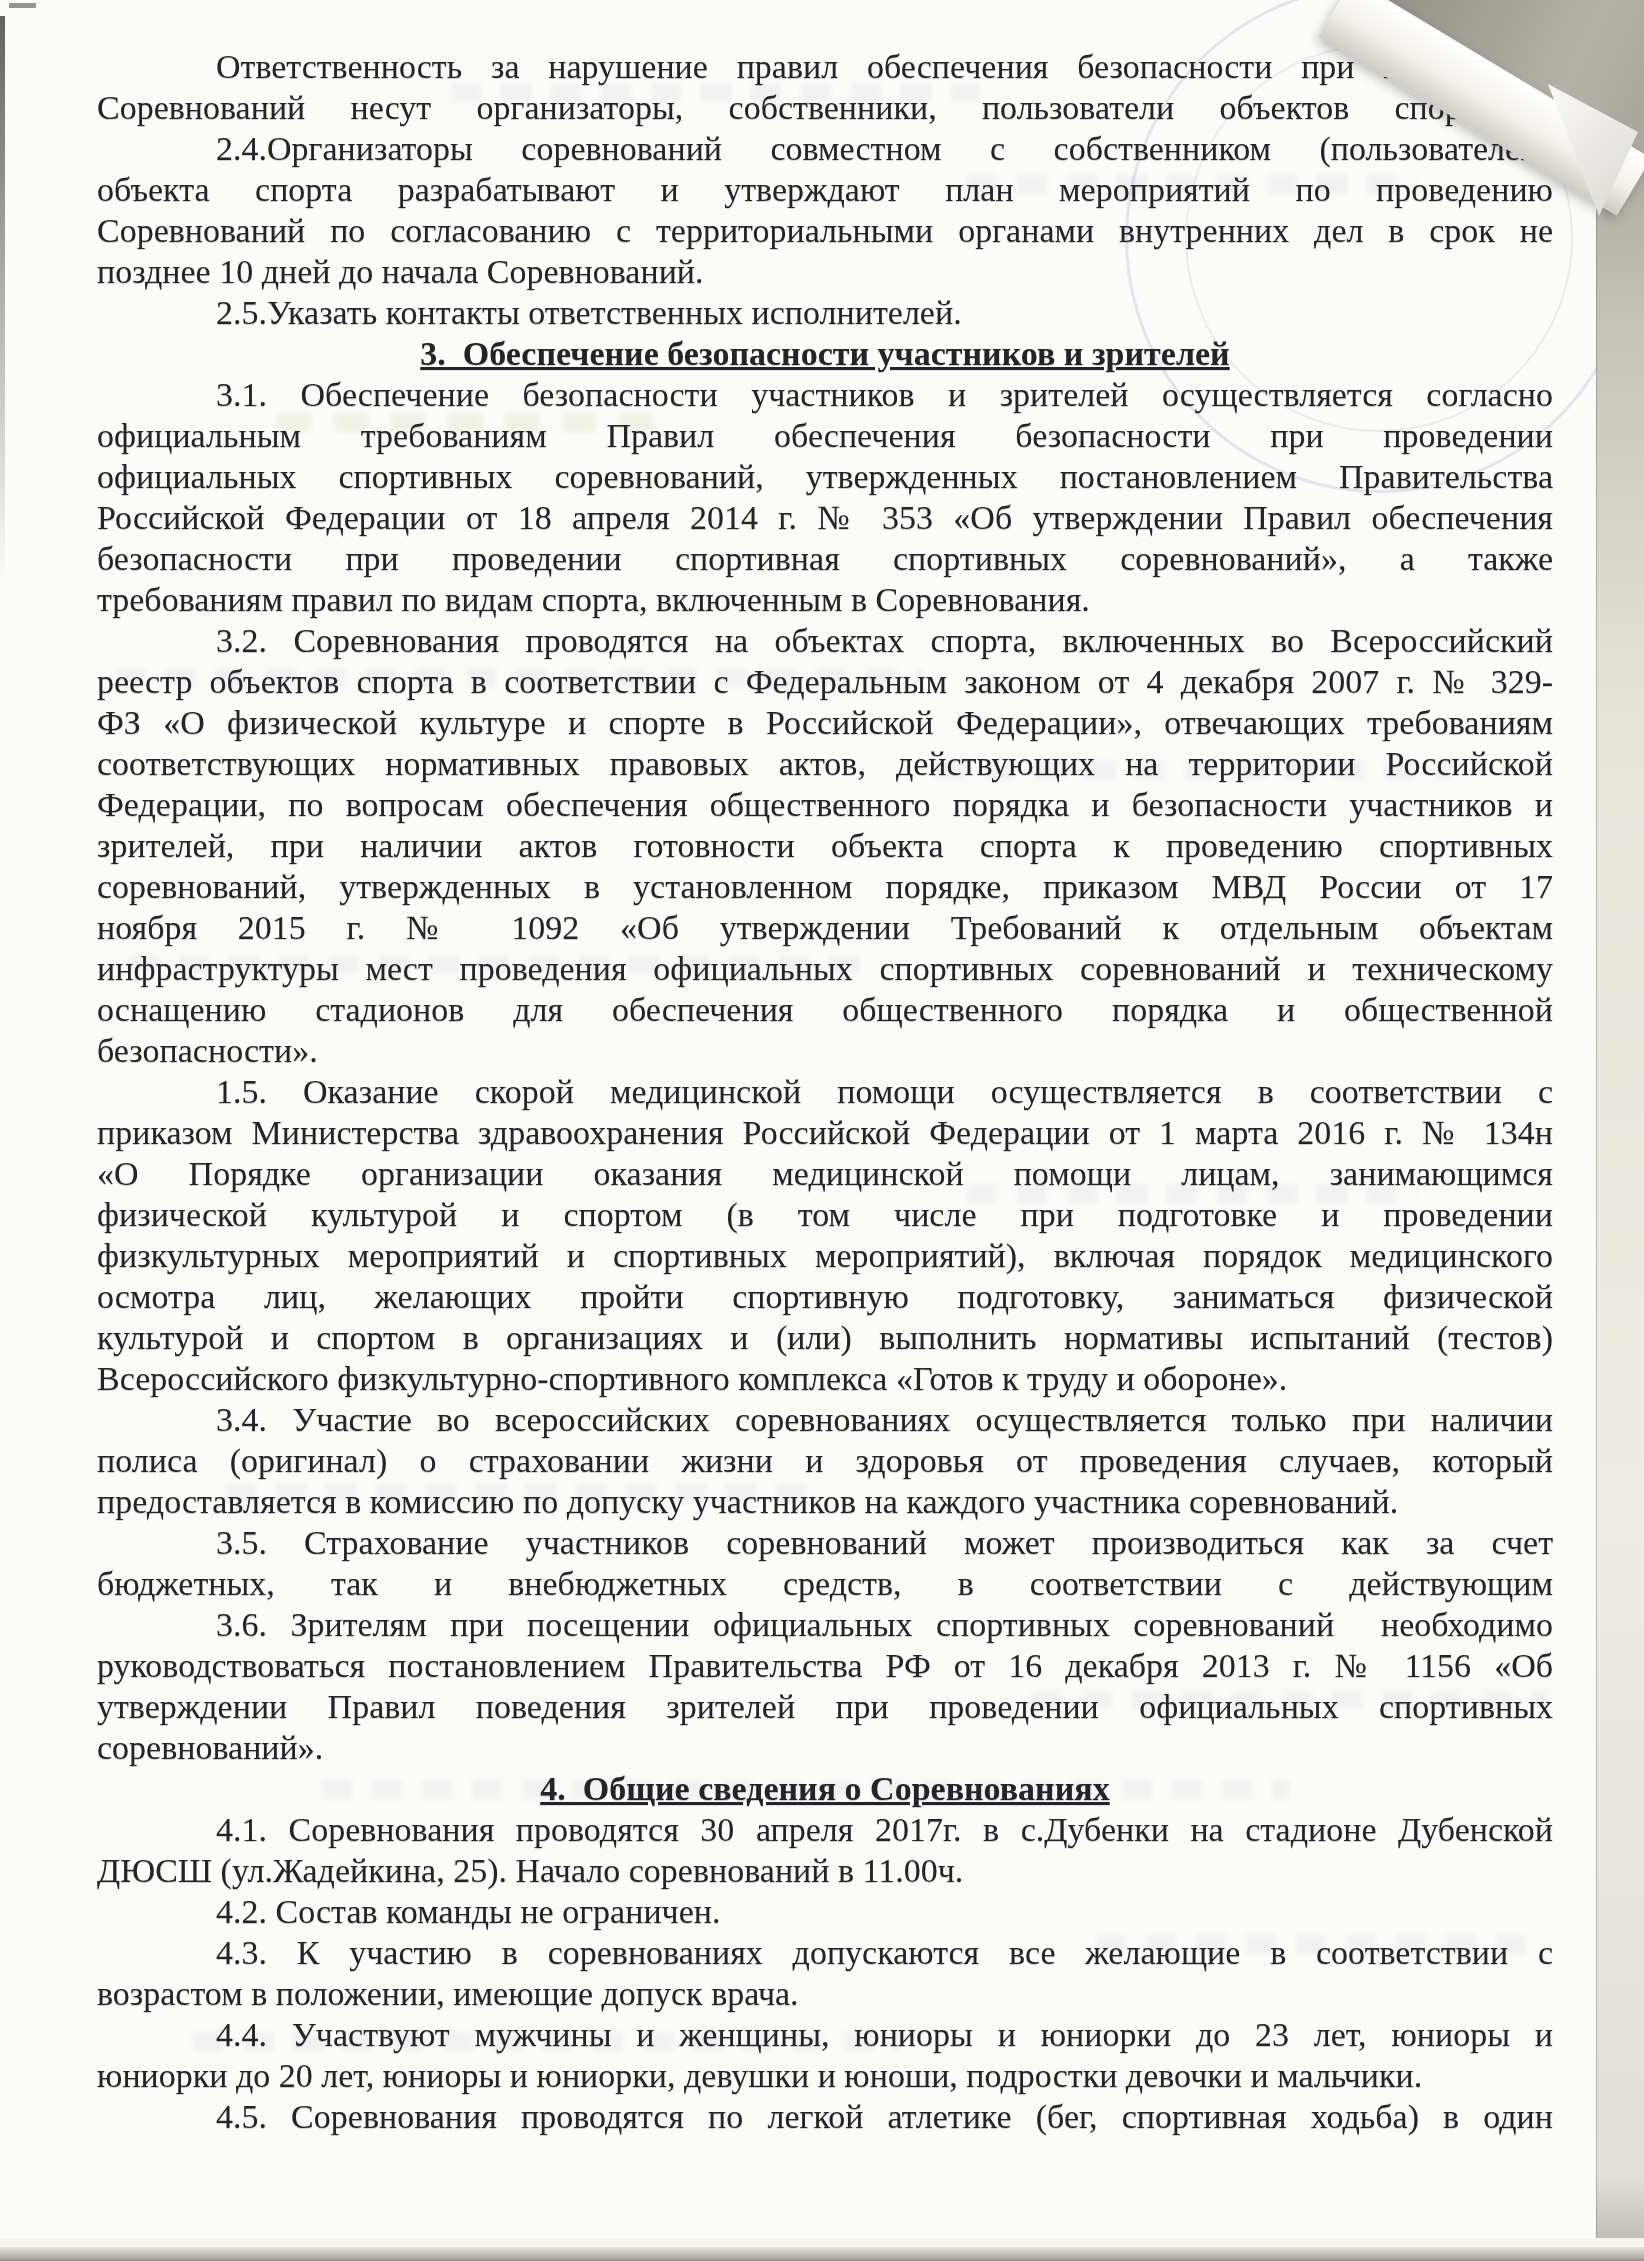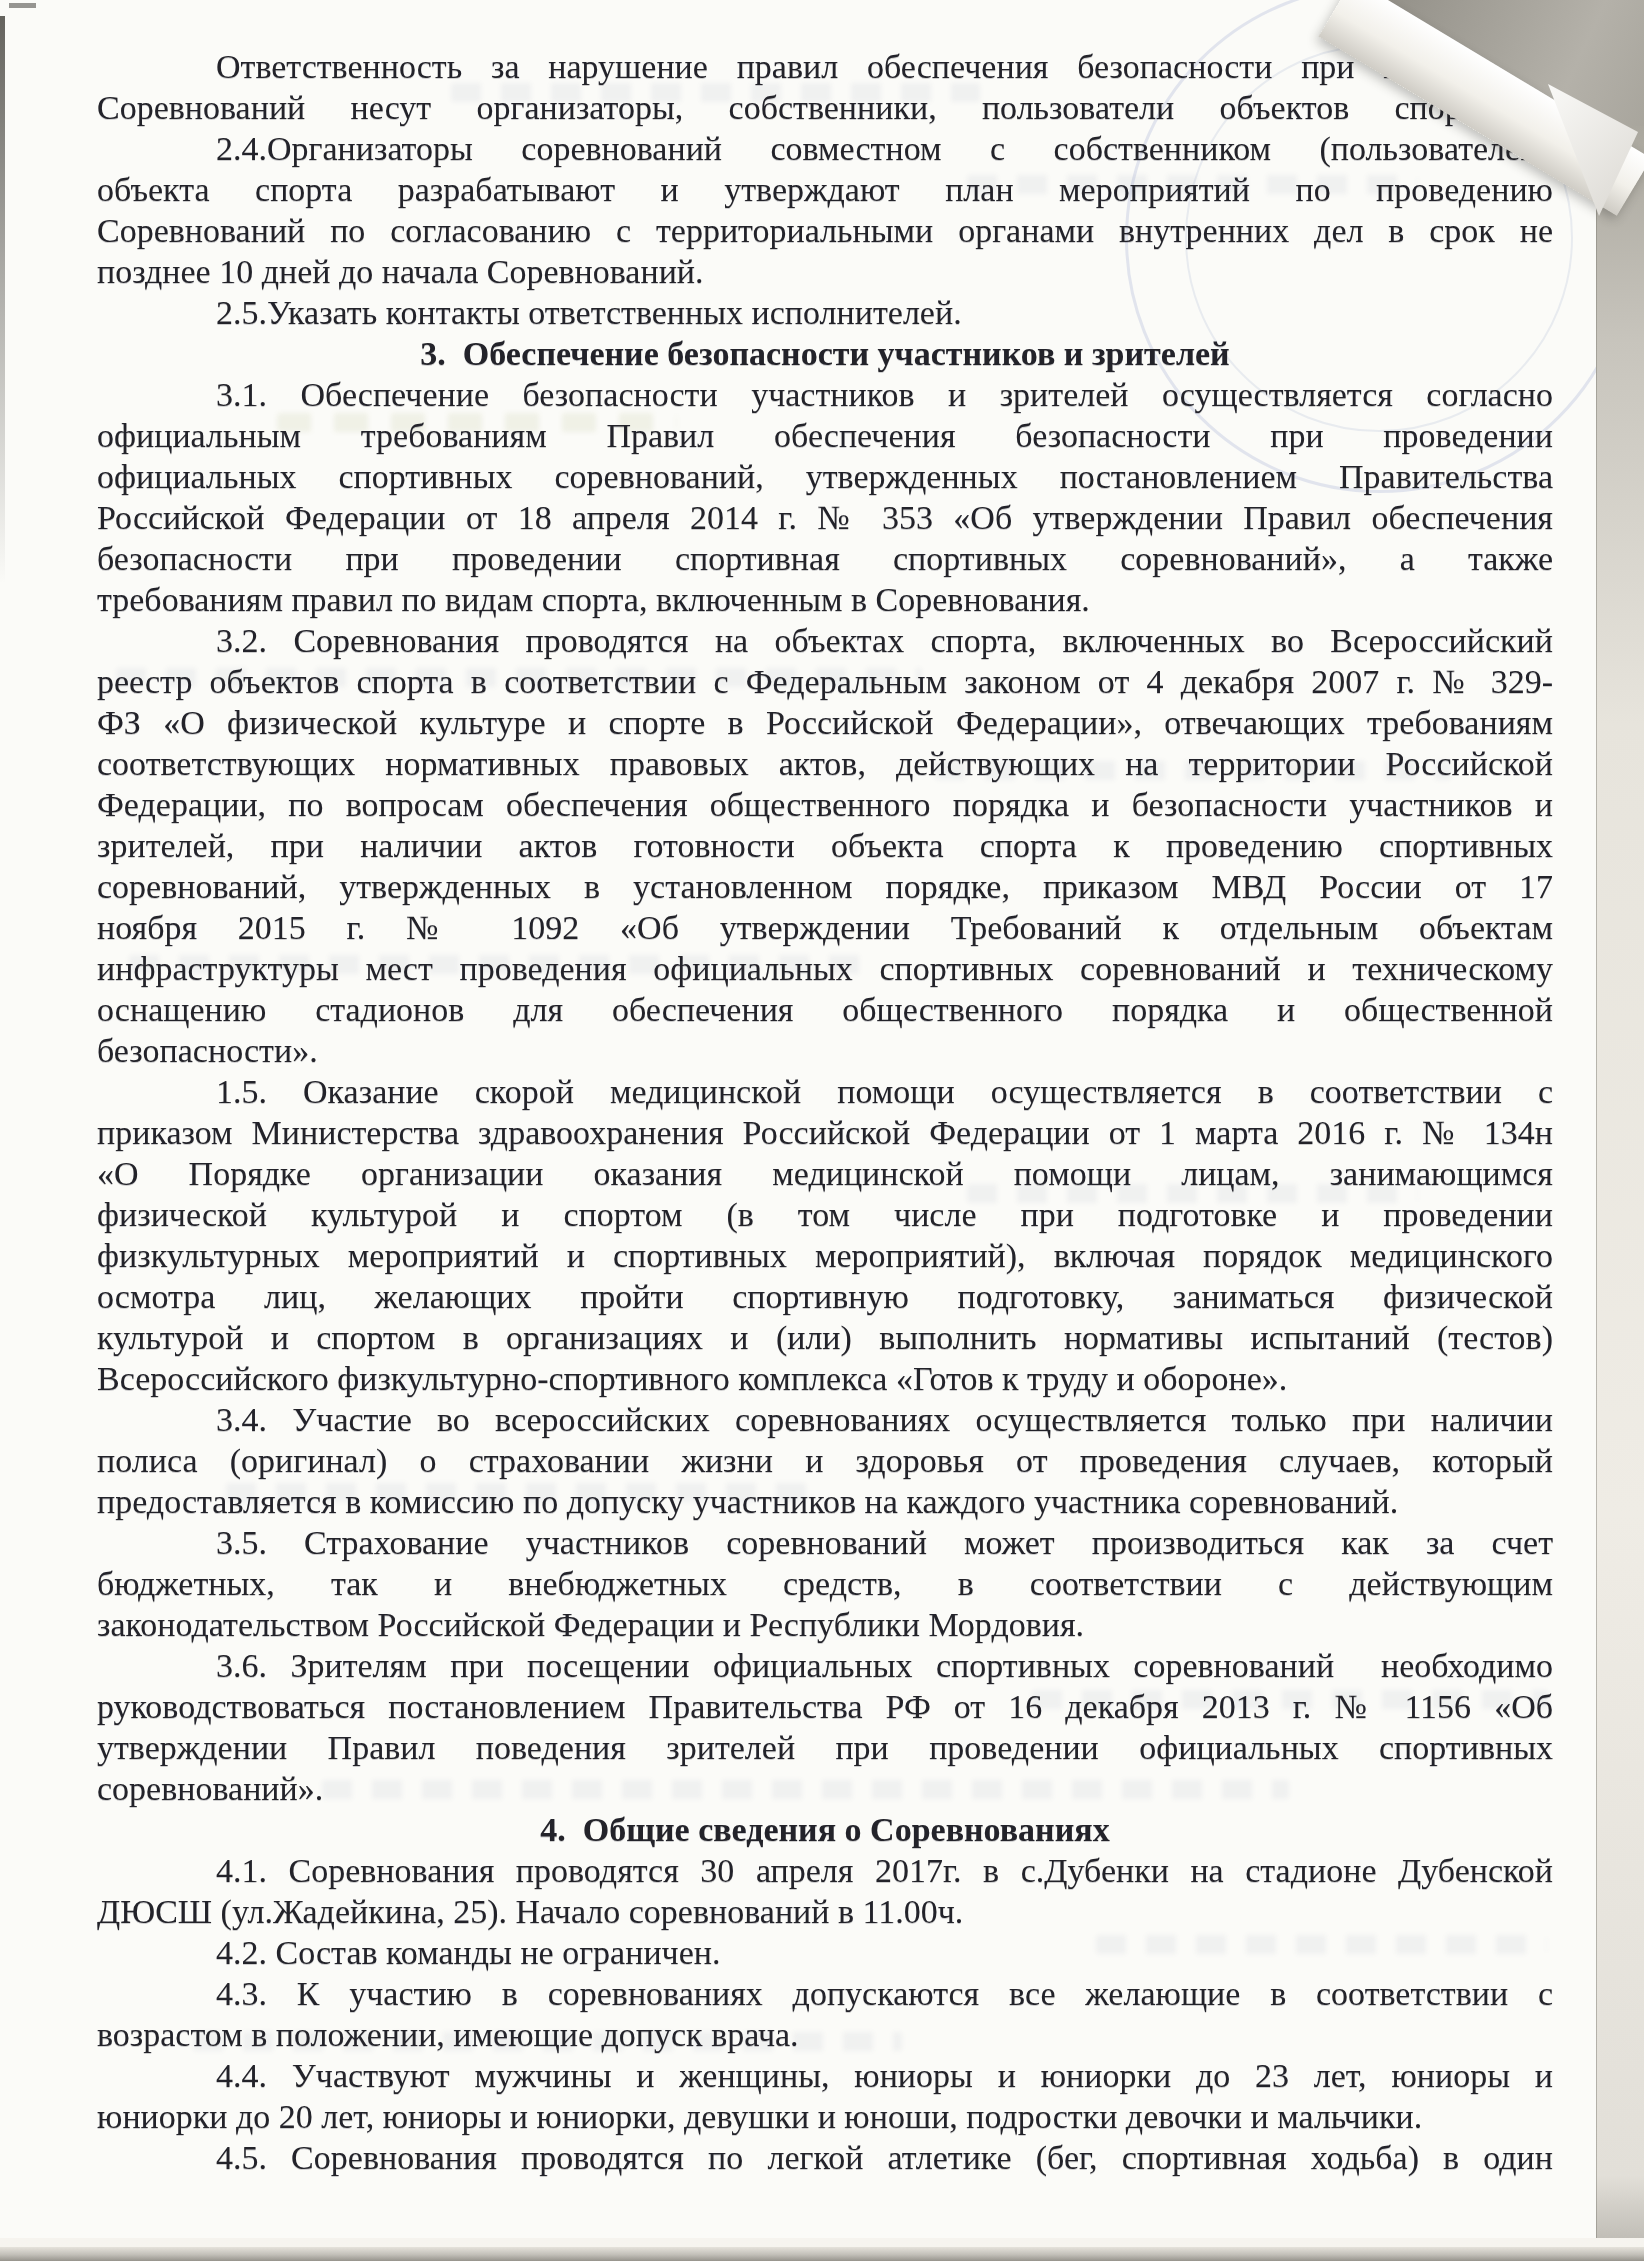--- a/index.html
+++ b/index.html
@@ -19,20 +19,21 @@
   }
   .line {
     height:41px; overflow:hidden;
     text-align:justify; text-align-last:justify;
   }
   .line.first { text-indent:119px; }
   .line.end { text-align-last:left; }
   .h-line {
     height:41px; text-align:right; text-align-last:center;
     font-weight:bold;
+    text-decoration:underline;
   }
   
   .stamp {
     position:absolute; border-radius:50%; z-index:1;
   }
   .stamp.outer { left:1125px; top:-16px; width:503px; height:503px; border:3.2px solid rgba(100,120,185,.17); }
   .stamp.inner { left:1185px; top:44px; width:384px; height:384px; border:2.6px solid rgba(100,120,185,.12); }
   .sm {
     position:absolute; height:19.3px; z-index:1; border-radius:3.9px;
     background:repeating-linear-gradient(90deg, rgba(110,120,150,.20) 0 30px, rgba(110,120,150,0) 30px 50px);
@@ -133,21 +134,20 @@
     <div class="line">физической культурой и спортом (в том числе при подготовке и проведении</div>
     <div class="line">физкультурных мероприятий и спортивных мероприятий), включая порядок медицинского</div>
     <div class="line">осмотра лиц, желающих пройти спортивную подготовку, заниматься физической</div>
     <div class="line">культурой и спортом в организациях и (или) выполнить нормативы испытаний (тестов)</div>
     <div class="line end">Всероссийского физкультурно-спортивного комплекса «Готов к труду и обороне».</div>
     <div class="line first">3.4. Участие во всероссийских соревнованиях осуществляется только при наличии</div>
     <div class="line">полиса (оригинал) о страховании жизни и здоровья от проведения случаев, который</div>
     <div class="line end">предоставляется в комиссию по допуску участников на каждого участника соревнований.</div>
     <div class="line first">3.5. Страхование участников соревнований может производиться как за счет</div>
     <div class="line">бюджетных, так и внебюджетных средств, в соответствии с действующим</div>
-    <div class="line end">законодательством Российской Федерации и Республики Мордовия.</div>
     <div class="line first">3.6. Зрителям при посещении официальных спортивных соревнований &nbsp;необходимо</div>
     <div class="line">руководствоваться постановлением Правительства РФ от 16 декабря 2013 г. № 1156 «Об</div>
     <div class="line">утверждении Правил поведения зрителей при проведении официальных спортивных</div>
     <div class="line end">соревнований».</div>
     <div class="h-line">4. &nbsp;Общие сведения о Соревнованиях</div>
     <div class="line first">4.1. Соревнования проводятся 30 апреля 2017г. в с.Дубенки на стадионе Дубенской</div>
     <div class="line end">ДЮСШ (ул.Жадейкина, 25). Начало соревнований в 11.00ч.</div>
     <div class="line first end">4.2. Состав команды не ограничен.</div>
     <div class="line first">4.3. К участию в соревнованиях допускаются все желающие в соответствии с</div>
     <div class="line end">возрастом в положении, имеющие допуск врача.</div>

